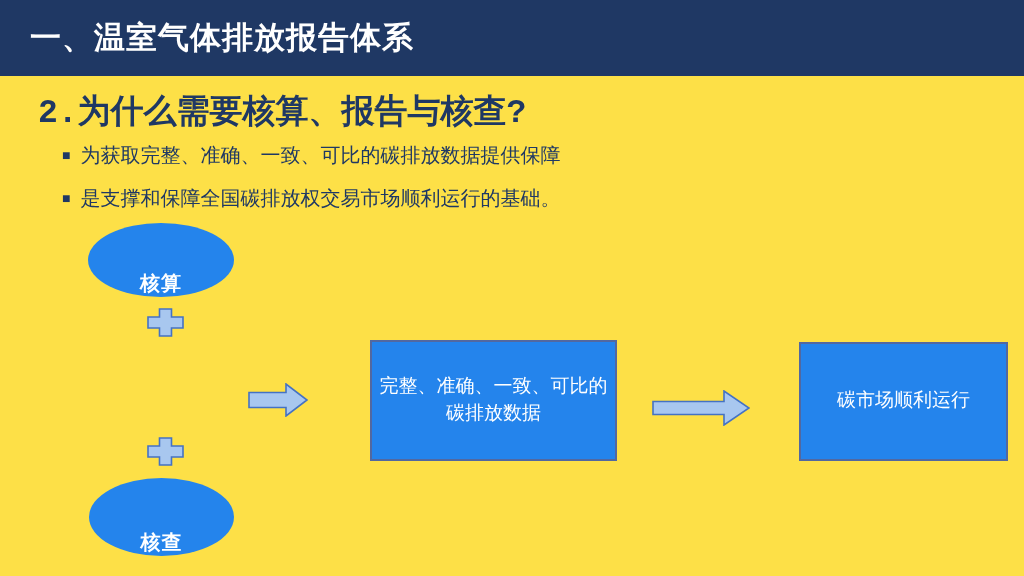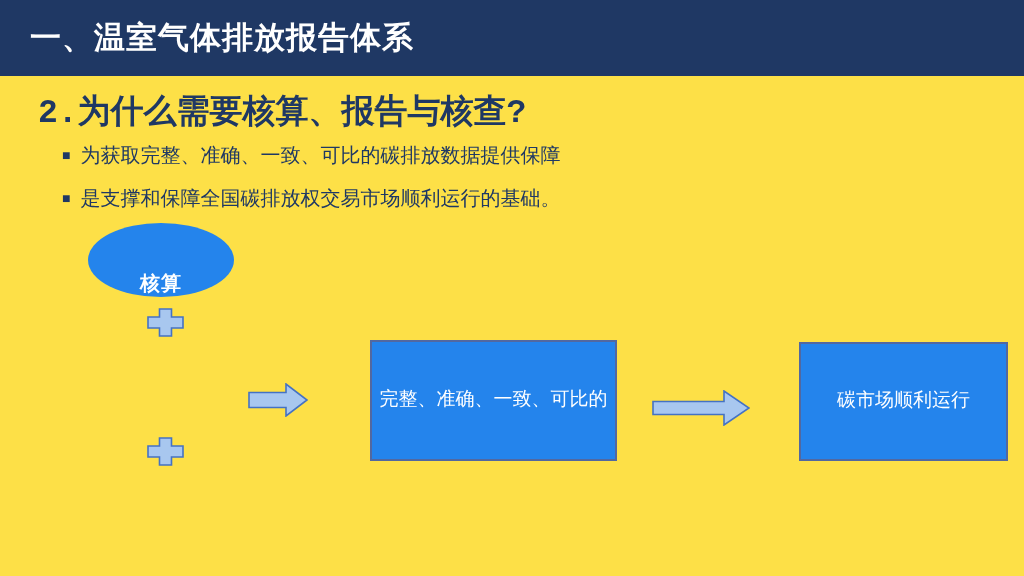--- a/index.html
+++ b/index.html
@@ -77,29 +77,33 @@
     </svg>
   </div>
 
 
   <div class="plus plus-2">
     <svg width="37" height="29" viewBox="0 0 37 29">
       <polygon points="12.5,1 24.5,1 24.5,9 36,9 36,20 24.5,20 24.5,28 12.5,28 12.5,20 1,20 1,9 12.5,9" fill="#A8C7EF" stroke="#4472C4" stroke-width="1.6" stroke-linejoin="miter"></polygon>
     </svg>
   </div>
 
+  <div class="ellipse ellipse-3">
+    <span>核查</span>
+  </div>
 
   <div class="arrow arrow-1">
     <svg width="60" height="34" viewBox="0 0 60 34">
       <polygon points="1,9.5 38,9.5 38,1 59,17 38,33 38,24.5 1,24.5" fill="#A8C7EF" stroke="#4472C4" stroke-width="1.6" stroke-linejoin="miter"></polygon>
     </svg>
   </div>
 
   <div class="box box-1">
     <div>完整、准确、一致、可比的</div>
+    <div>碳排放数据</div>
   </div>
 
   <div class="arrow arrow-2">
     <svg width="98" height="36" viewBox="0 0 98 36">
       <polygon points="1,11.5 72,11.5 72,1 97,18 72,35 72,24.5 1,24.5" fill="#A8C7EF" stroke="#4472C4" stroke-width="1.6" stroke-linejoin="miter"></polygon>
     </svg>
   </div>
 
   <div class="box box-2">
     <div>碳市场顺利运行</div>

